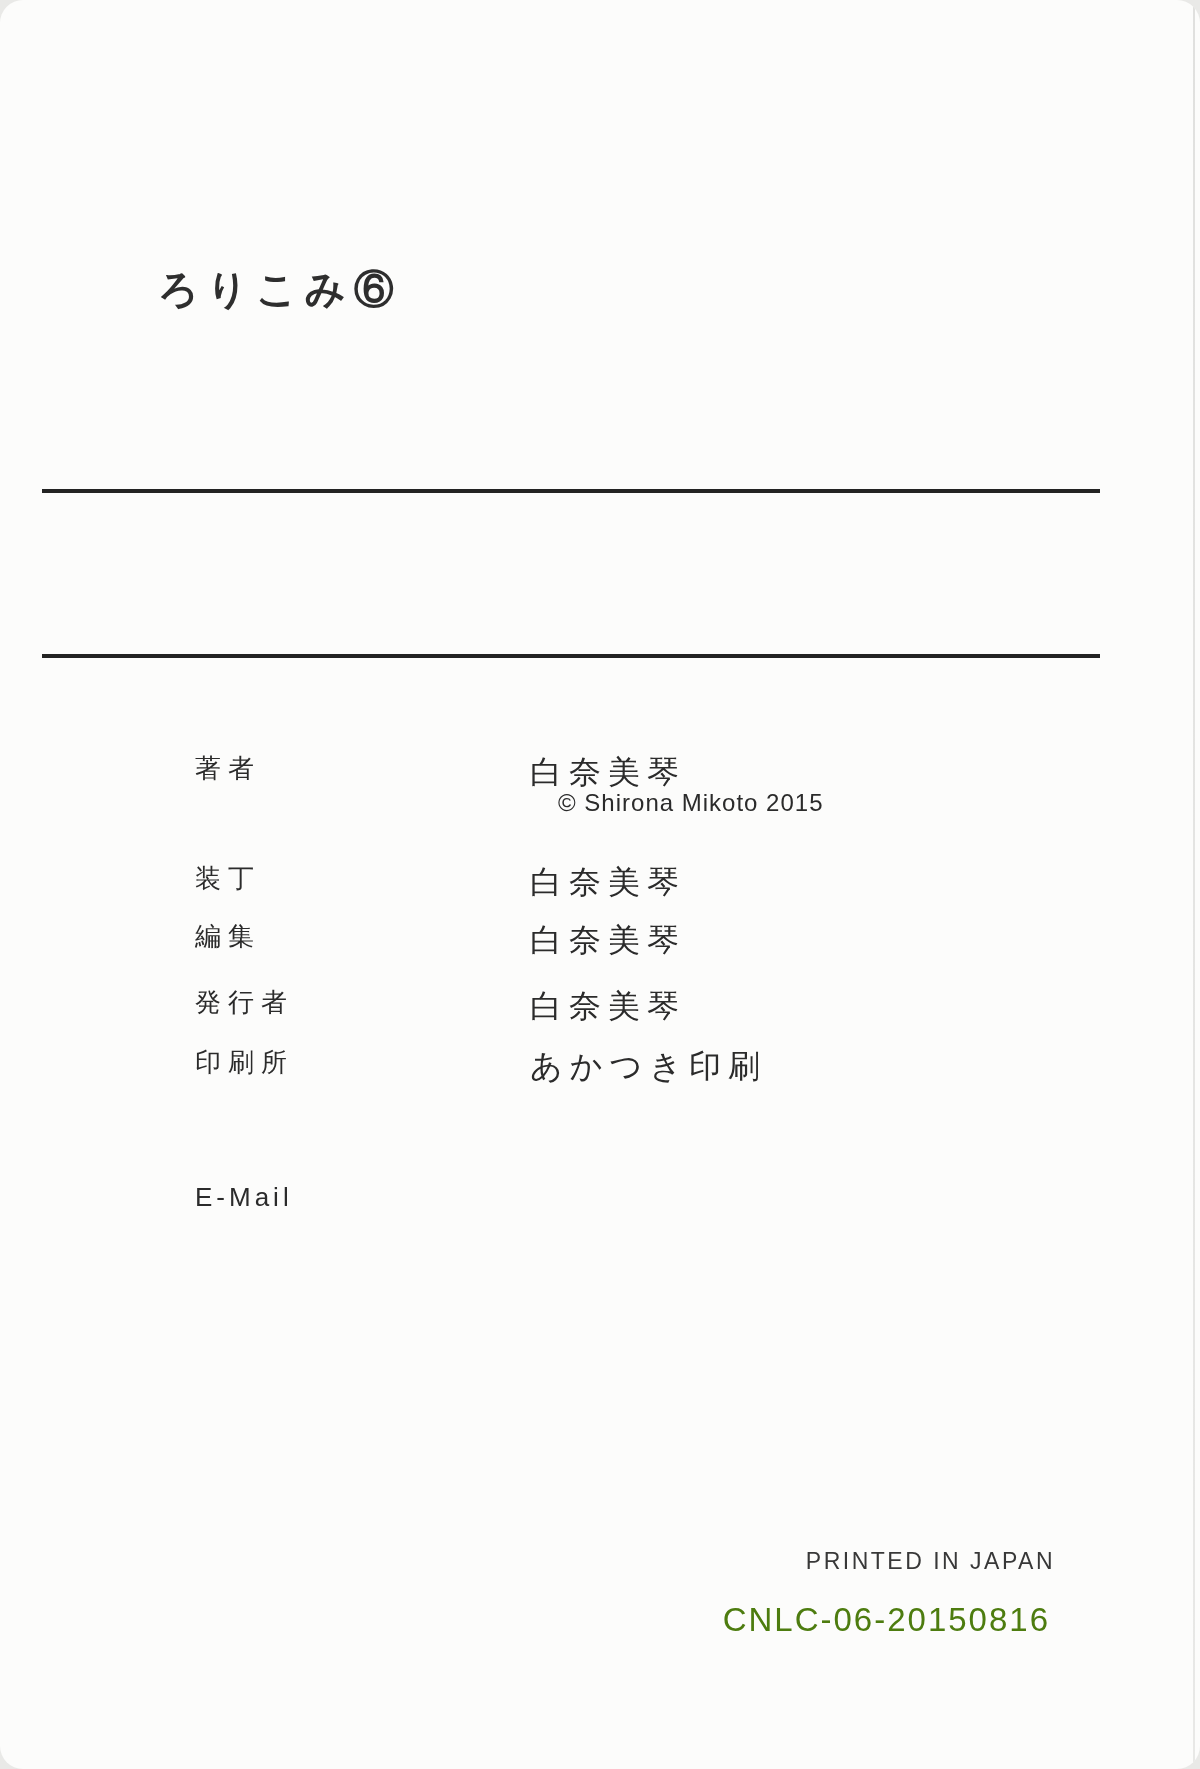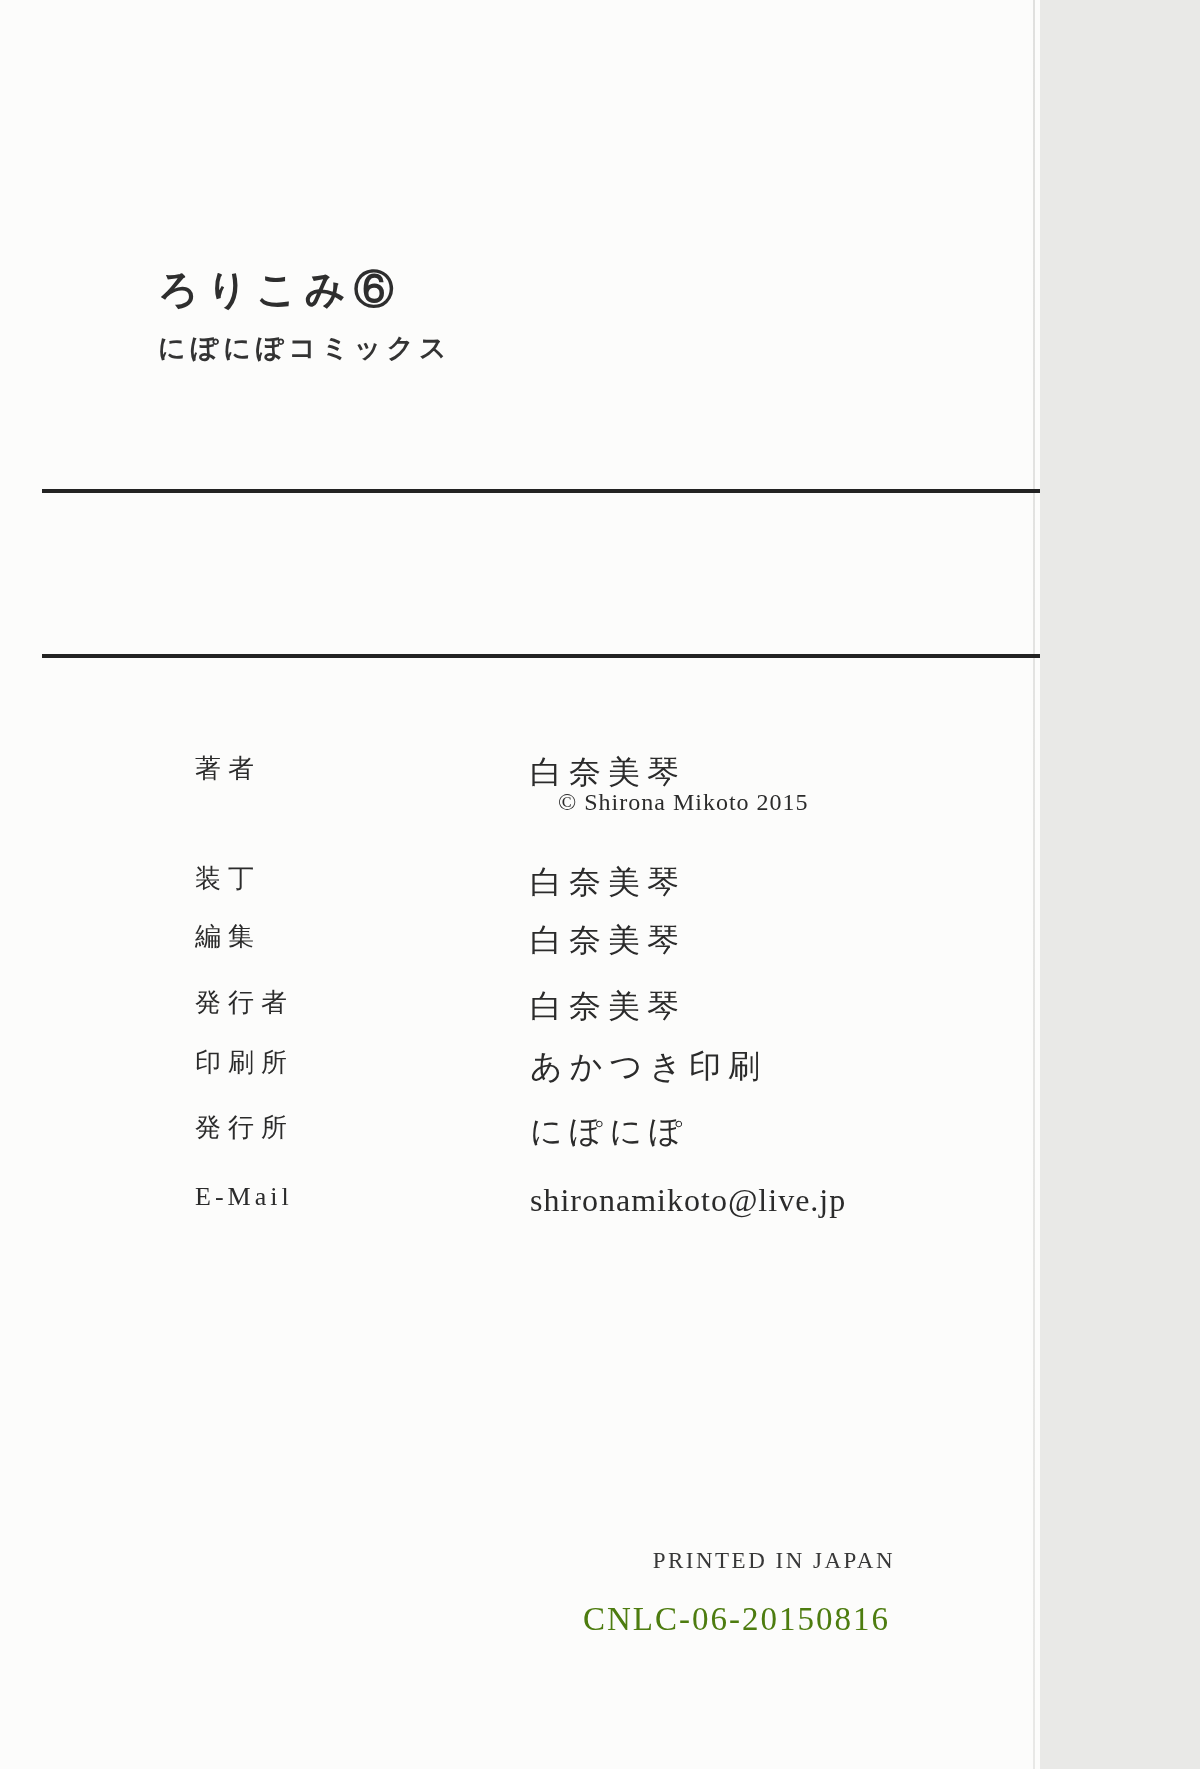--- a/index.html
+++ b/index.html
@@ -2,26 +2,27 @@
 <html><head>
 <meta charset="utf-8">
 <style>
   html, body {
     margin: 0;
     padding: 0;
     background: #e9e9e7;
   }
   .page {
     position: relative;
-    width: 1040px;
+    width: 1200px;
     height: 1769px;
     background: #fcfcfb;
     overflow: hidden;
-    font-family: Liberation Serif, serif;
+    font-family: Liberation Sans, sans-serif;
     color: #2b2b2b;
+    border-radius: 23px;
   }
   .scan-edge-right {
     position: absolute;
     top: 0;
     right: 5px;
     width: 2px;
     height: 100%;
     background: linear-gradient(to bottom, #d9d9d7, #e3e3e1);
     opacity: 0.8;
   }
@@ -117,21 +118,20 @@
 </style>
 </head>
 <body>
 
 <div class="page">
 
   <div class="scan-edge-right"></div>
 
   <div class="book-title">ろりこみ⑥</div>
 
-  <div class="book-series">にぽにぽコミックス</div>
 
   <div class="rule rule-top"></div>
 
 
   <div class="rule rule-bottom"></div>
 
   <div class="credit-row" style="top:751px">
     <span class="credit-label">著者</span>
     <span class="credit-value">白奈美琴</span>
   </div>
@@ -151,27 +151,22 @@
   <div class="credit-row" style="top:985px">
     <span class="credit-label">発行者</span>
     <span class="credit-value">白奈美琴</span>
   </div>
 
   <div class="credit-row" style="top:1045px">
     <span class="credit-label">印刷所</span>
     <span class="credit-value">あかつき印刷</span>
   </div>
 
-  <div class="credit-row" style="top:1110px">
-    <span class="credit-label">発行所</span>
-    <span class="credit-value">にぽにぽ</span>
-  </div>
 
   <div class="credit-row" style="top:1182px">
     <span class="credit-label latin">E-Mail</span>
-    <span class="credit-value latin">shironamikoto@live.jp</span>
   </div>
 
   <div class="printed-in">PRINTED IN JAPAN</div>
 
   <div class="product-code">CNLC-06-20150816</div>
 
 </div>
 
 </body></html>

